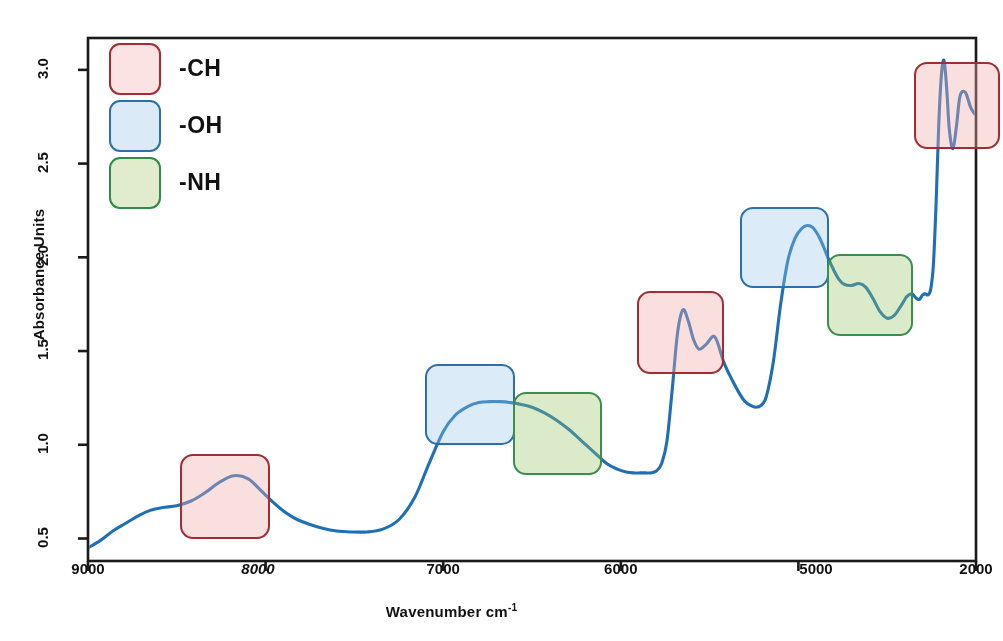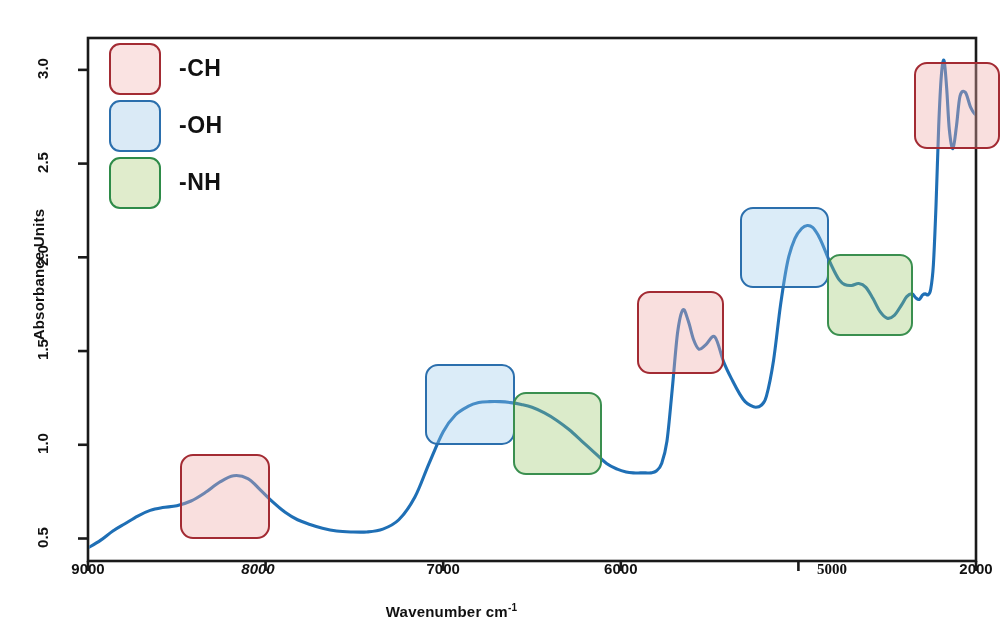--- a/index.html
+++ b/index.html
@@ -85,21 +85,21 @@
       </div>
       <div class="ytickwrap" style="left: 6px; top: 59.8674px;">
         <span>3.0</span>
       </div>
     </div>
   <div id="xticklabels">
       <div class="xtickwrap" style="left: 43px;"><span>9000</span></div>
       <div class="xtickwrap" style="left: 213px; font-style: italic;"><span>8000</span></div>
       <div class="xtickwrap" style="left: 398.2px;"><span>7000</span></div>
       <div class="xtickwrap" style="left: 575.8px;"><span>6000</span></div>
-      <div class="xtickwrap" style="left: 787px; font-family: Liberation Serif, serif;"><span>5000</span></div>
+      <div class="xtickwrap" style="left: 771px;"><span>5000</span></div>
       <div class="xtickwrap" style="left: 931px;"><span>2000</span></div>
     </div>
 
   <svg id="plot" width="1003" height="641">
     <defs>
         <clipPath id="plotclip">
           <rect x="89.3" y="39.3" width="885.4" height="520.4"></rect>
         </clipPath>
       </defs>
       <g id="axes-group">

